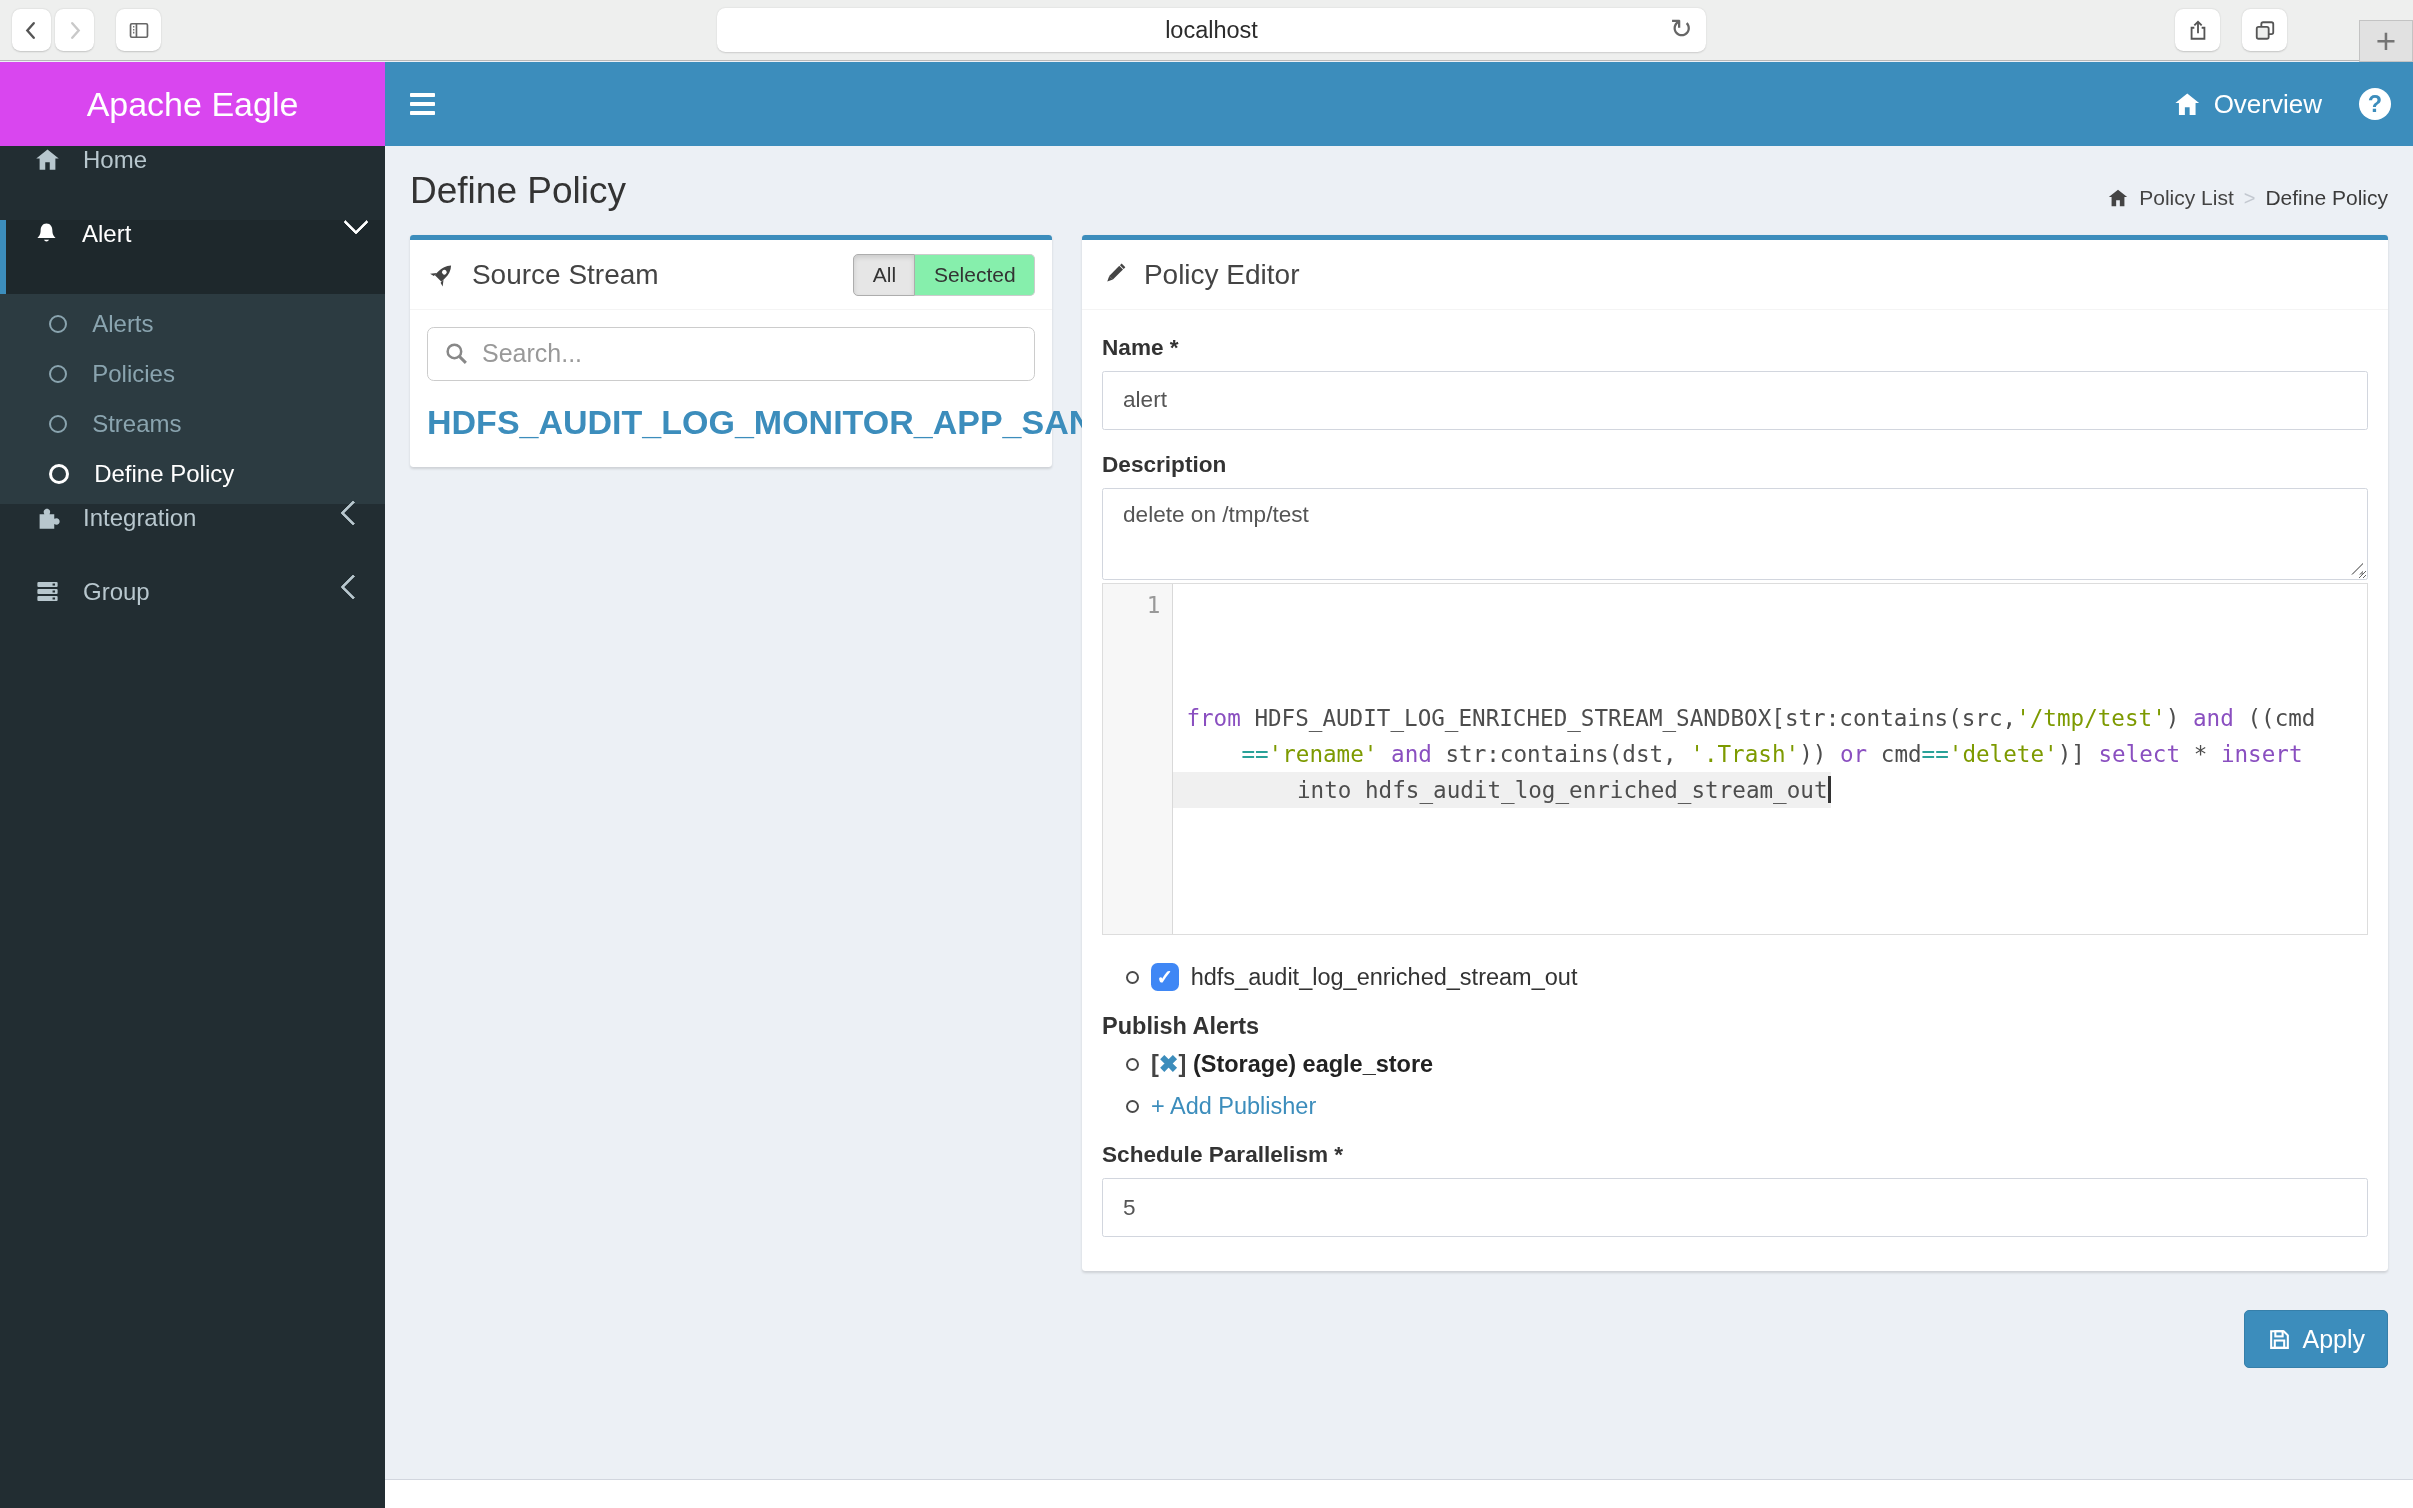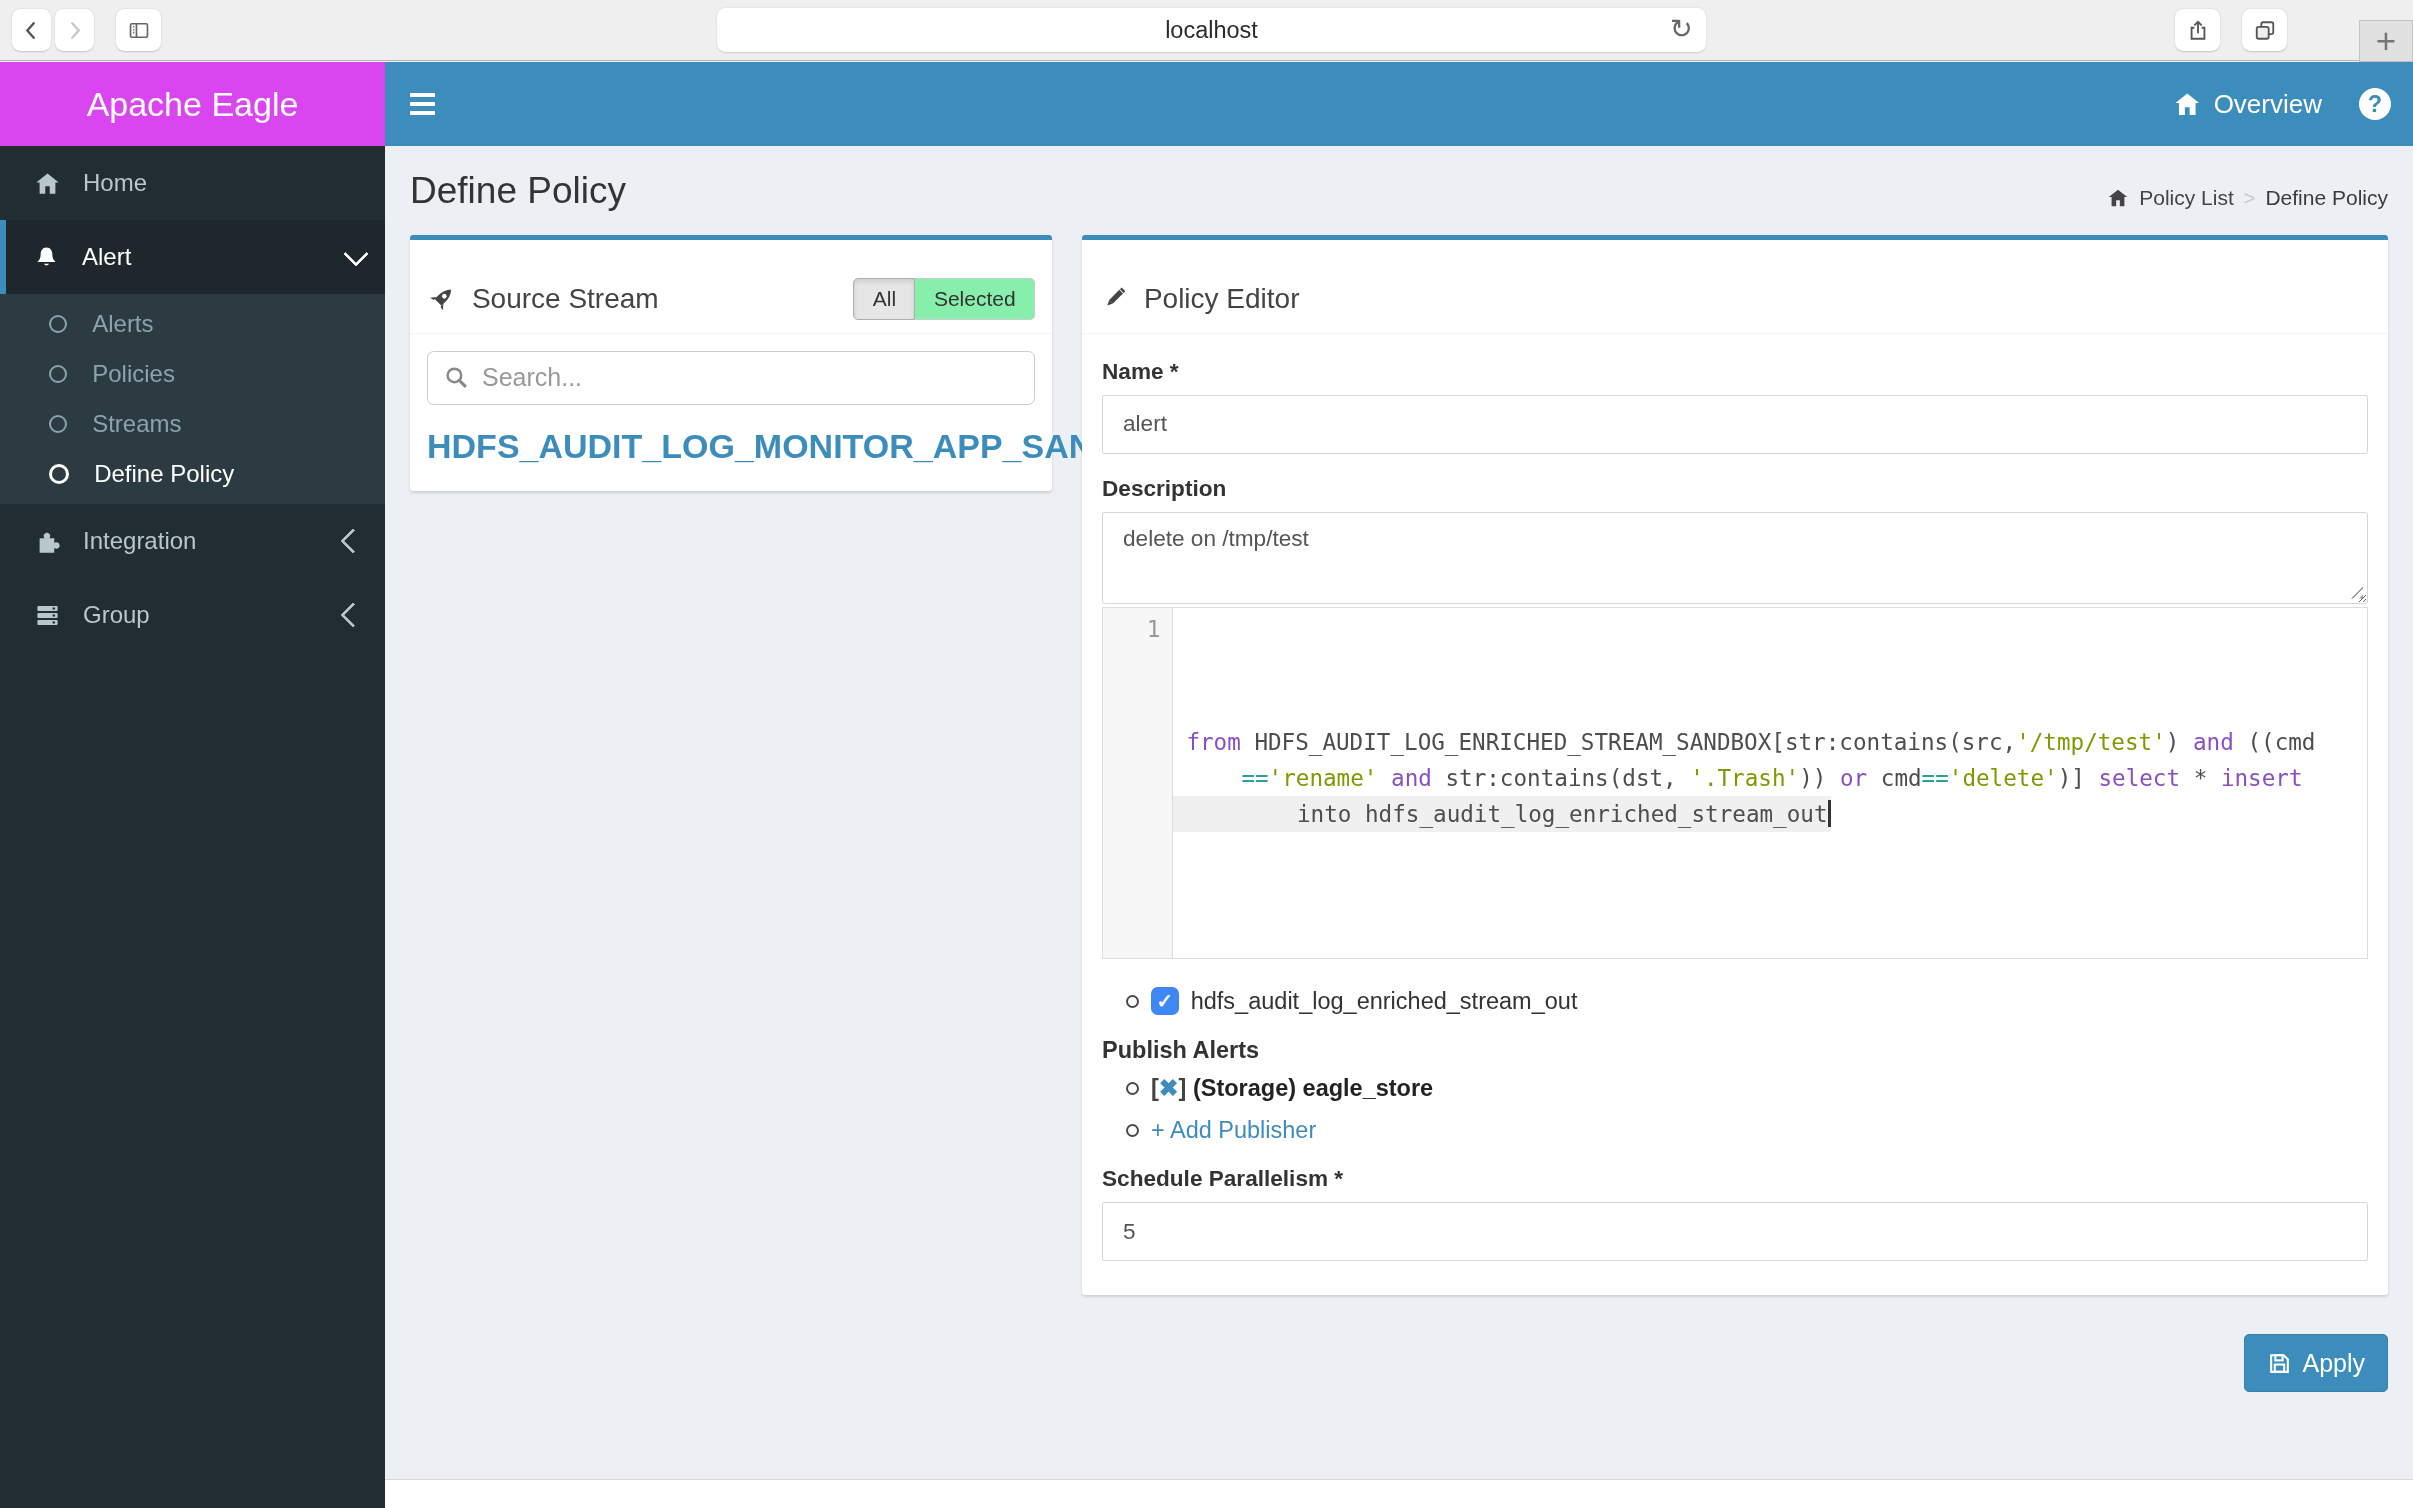--- a/index.html
+++ b/index.html
@@ -26,21 +26,21 @@
              align-items:center;justify-content:center;gap:5px;cursor:pointer;}
   .hamburger i{display:block;width:25px;height:4.2px;background:#fff;border-radius:0.8px;}
   .nav-right{position:absolute;right:22px;top:0;height:84px;display:flex;align-items:center;gap:37px;color:#fff;}
   .nav-overview{display:flex;align-items:center;gap:11.7px;font-size:26px;color:#fff;}
   .nav-overview svg{width:28.5px;height:28.5px;fill:#fff;}
   .q-badge{width:32px;height:32px;border-radius:50%;background:#fff;color:#3c8dbc;font-weight:bold;
            font-size:23.5px;display:flex;align-items:center;justify-content:center;}
 
   
   .sidebar{position:absolute;left:0;top:146px;bottom:0;width:385px;background:#222d32;}
-  .side-item{display:flex;align-items:center;height:74px;padding:0 20px 0 34px;color:#b8c7ce;font-size:24px;gap:22px;cursor:pointer;}
+  .side-item{display:flex;height:74px;padding:0 20px 0 34px;color:#b8c7ce;font-size:24px;gap:22px;cursor:pointer;}
   .side-item svg{width:27px;height:27px;fill:#b8c7ce;flex:0 0 auto;}
   .side-item .grow{flex:1;}
   .side-item.active-parent{background:#1e282c;color:#fff;border-left:6.7px solid #3c8dbc;padding-left:27px;}
   .side-item.active-parent svg{fill:#fff;}
   .chev{width:15px;height:15px;border:solid #b8c7ce;border-width:0 3.4px 3.4px 0;display:inline-block;border-radius:1.7px;}
   .chev.down{transform:rotate(45deg);border-color:#fff;margin-top:-6.7px;}
   .chev.left{transform:rotate(135deg);margin-right:3.4px;}
   .submenu{background:#2c3b41;padding:5px 0;}
   .sub-item{display:flex;align-items:center;height:50px;padding-left:49px;gap:25px;color:#8aa4af;font-size:24px;cursor:pointer;}
   .ring{width:14.2px;height:14.2px;border:2.5px solid #8aa4af;border-radius:50%;flex:0 0 auto;}
@@ -51,21 +51,21 @@
   .content{position:absolute;left:385px;top:146px;right:0;bottom:0;background:#ecf0f5;display:flex;flex-direction:column;}
   .content-header{position:relative;padding:23.5px 25px 17px 25px;}
   .page-title{font-size:37px;font-weight:300;color:#333;margin:0;}
   .breadcrumb{position:absolute;right:25px;top:40px;font-size:21px;color:#444;display:flex;align-items:center;gap:10px;}
   .breadcrumb svg{width:22px;height:22px;fill:#444;}
   .crumb-sep{color:#c3c8d0;font-size:20px;}
   .crumb-current{color:#3b3b3b;}
 
   .cols{display:flex;align-items:flex-start;gap:30px;padding:6.7px 25px 0 25px;}
   .box{background:#fff;border-top:5px solid #3c8dbc;border-radius:3.4px;box-shadow:0 1.7px 2.5px rgba(0,0,0,.13);}
-  .box-header{position:relative;display:flex;align-items:center;gap:15px;padding:18.4px 18.4px;border-bottom:1.7px solid #f4f4f4;margin-top:24px;}
+  .box-header{position:relative;display:flex;align-items:center;gap:15px;padding:18.4px 18.4px;border-bottom:1.7px solid #f4f4f4;}
   .box-title{font-size:28px;font-weight:400;color:#444;}
   .box-header svg{width:28.5px;height:28.5px;fill:#444;}
 
   .col-left{width:642px;flex:0 0 auto;}
   .col-right{flex:1;min-width:0;}
 
   
   .btn-group{position:absolute;right:17px;top:13.4px;display:flex;}
   .btn-sm{font-size:21px;color:#333;background:#86efac;border:1.7px solid #ccc;padding:8.4px 18.4px;cursor:pointer;}
   .btn-sm.first{border-radius:5px 0 0 5px;}

